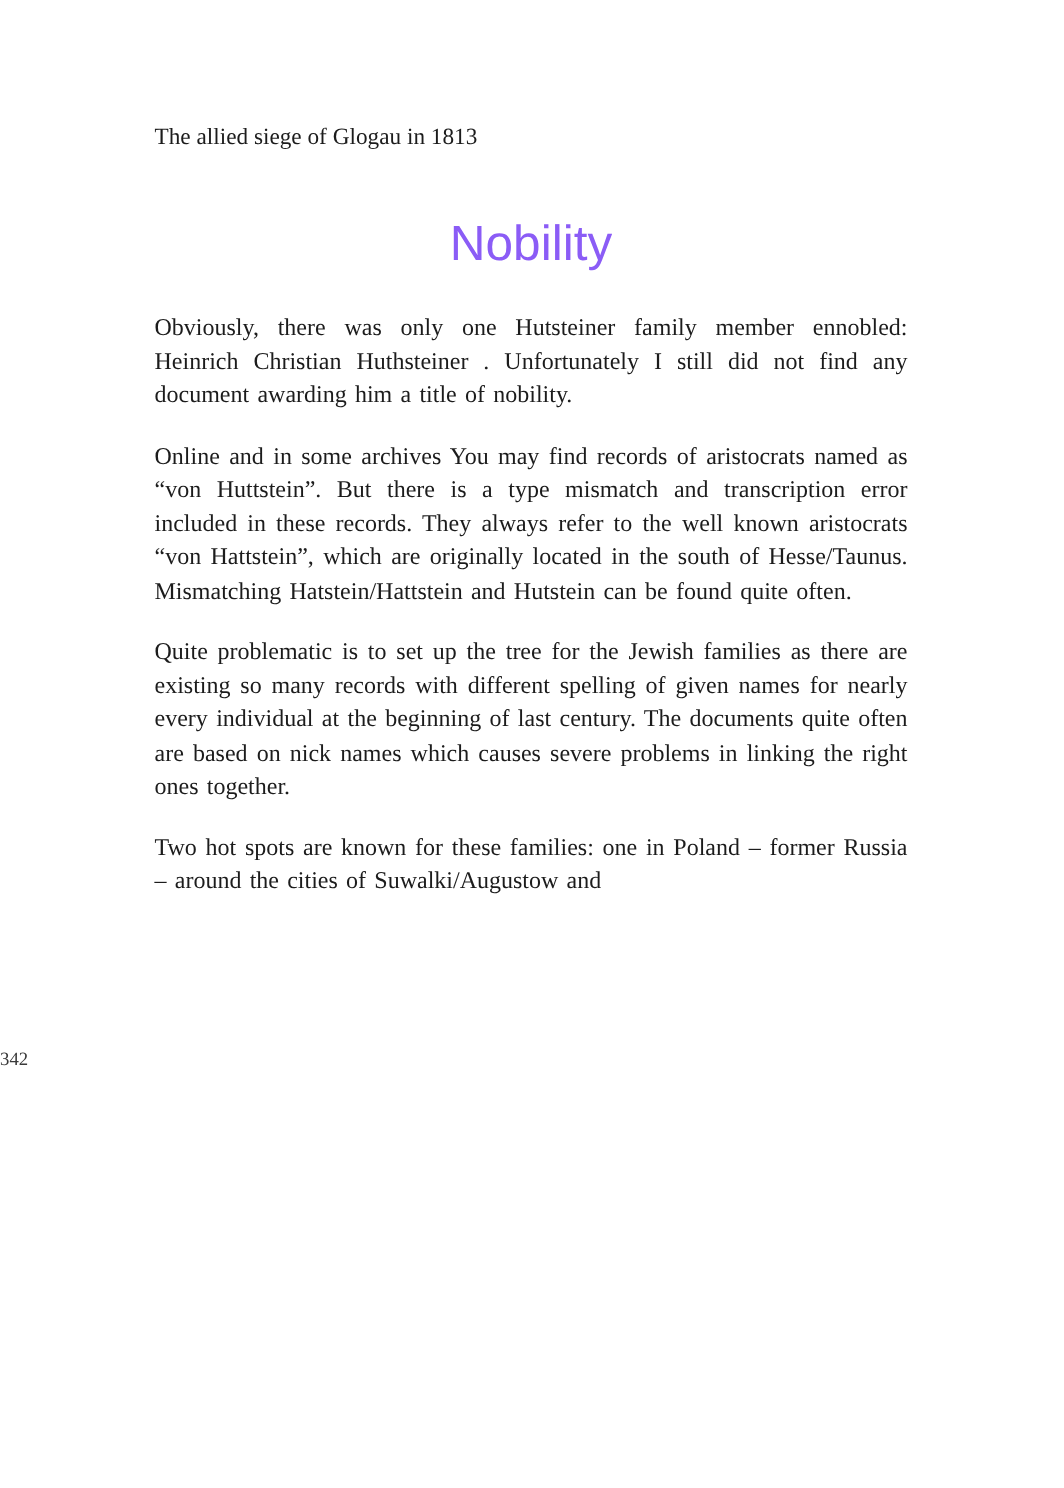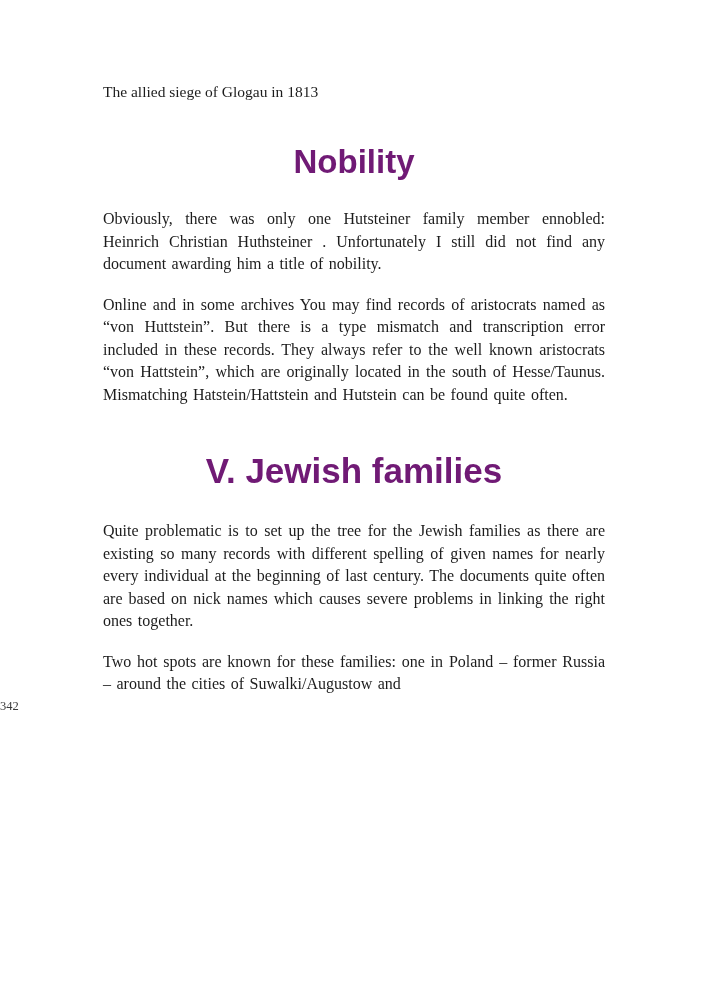--- a/index.html
+++ b/index.html
@@ -20,22 +20,22 @@
       overflow: hidden;
     }
     .caption {
       font-size: 15.5px;
       line-height: 20px;
       margin: 0;
       text-align: left;
     }
     .section-heading {
       font-family: "Liberation Sans", "DejaVu Sans", sans-serif;
-      font-weight: 700;
-      color: #701a75;
+      font-weight: 400;
+      color: #8b5cf6;
       text-align: center;
       letter-spacing: 0px;
     }
     .h-nobility {
       font-size: 33px;
       line-height: 36px;
       margin: 42px 0 28px 0;
     }
     .h-jewish {
       font-size: 35px;
@@ -67,21 +67,20 @@
 
   <p class="caption">The allied siege of Glogau in 1813</p>
 
   <h1 class="section-heading h-nobility">Nobility</h1>
 
   <p class="body-par">Obviously, there was only one Hutsteiner family member ennobled: Heinrich Christian Huthsteiner . Unfortunately I still did not find any document awarding him a title of nobility.</p>
 
 
   <p class="body-par">Online and in some archives You may find records of aristocrats named as “von Huttstein”. But there is a type mismatch and transcription error included in these records. They always refer to the well known aristocrats “von Hattstein”, which are originally located in the south of Hesse/Taunus. Mismatching Hatstein/Hattstein and Hutstein can be found quite often.</p>
 
-  <h1 class="section-heading h-jewish">V. Jewish families</h1>
 
   <p class="body-par">Quite problematic is to set up the tree for the Jewish families as there are existing so many records with different spelling of given names for nearly every individual at the beginning of last century. The documents quite often are based on nick names which causes severe problems in linking the right ones together.</p>
 
   <p class="body-par">Two hot spots are known for these families: one in Poland – former Russia – around the cities of Suwalki/Augustow and</p>
 
   <div class="page-number">342</div>
 
 </div>
 
 </body></html>

